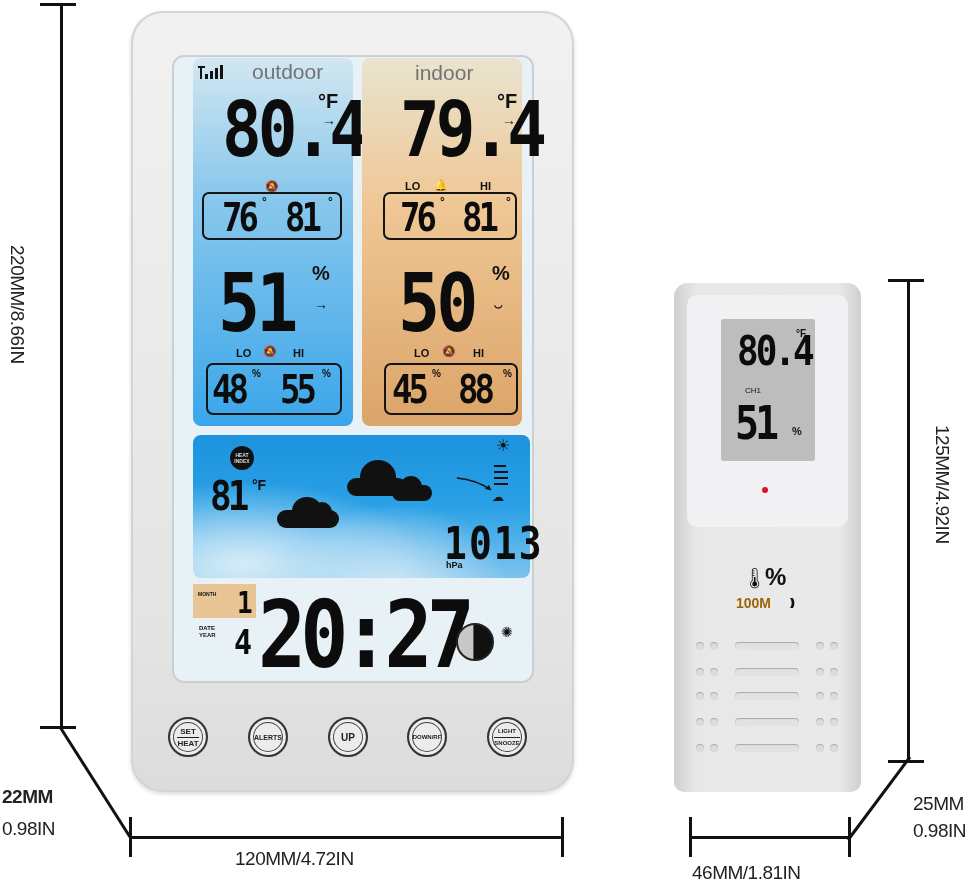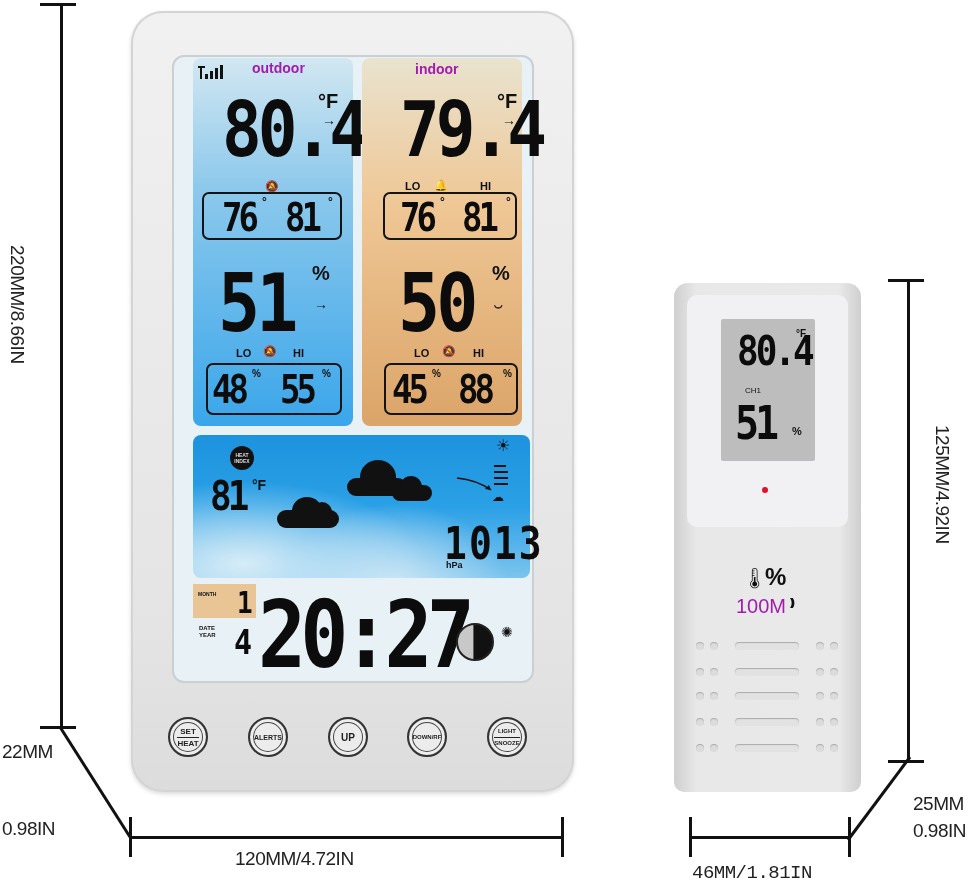--- a/index.html
+++ b/index.html
@@ -9,21 +9,21 @@
   .dimtext { position: absolute; font-family: "Liberation Sans", sans-serif; font-size: 19px; color: #222; letter-spacing: -0.5px; }
   .vtext { writing-mode: vertical-rl; }
 
   
   .console { position: absolute; left: 131px; top: 11px; width: 443px; height: 781px; border-radius: 32px;
     background: linear-gradient(180deg, #f1f1f1 0%, #e4e4e4 80%, #dcdcdc 100%); box-shadow: inset 0 0 0 2px #d4d4d4, 0 2px 4px rgba(0,0,0,0.15); }
   .screen { position: absolute; left: 172px; top: 55px; width: 362px; height: 628px; border-radius: 12px; background: #e8f1f6; border: 2px solid #c9cfd3; }
   .panel { position: absolute; border-radius: 8px; }
   .p-out { left: 193px; top: 58px; width: 160px; height: 368px; background: linear-gradient(180deg, #d2e7f1 0%, #8dc9ec 35%, #3aa6ea 100%); }
   .p-in { left: 362px; top: 58px; width: 160px; height: 368px; background: linear-gradient(180deg, #e9e3cf 0%, #efc795 40%, #dba468 100%); }
-  .hdr { position: absolute; font-weight: bold; font-size: 14px; color: #a21caf; }
+  .hdr { position: absolute; font-weight: normal; font-size: 21px; color: #737373; }
   .seg { position: absolute; font-family: "DejaVu Sans Mono", monospace; font-weight: bold; color: #0c0c0c; letter-spacing: -4px; transform: scaleY(1.15); transform-origin: top left; }
   .unit { position: absolute; font-weight: bold; color: #111; font-size: 18px; }
   .small { position: absolute; font-weight: bold; font-size: 11px; color: #111; }
   .box { position: absolute; border: 2px solid #141414; border-radius: 7px; }
   .weather { position: absolute; left: 193px; top: 435px; width: 337px; height: 143px; border-radius: 8px;
     background: radial-gradient(ellipse at 15% 90%, #d6ecf7 0%, rgba(214,236,247,0) 45%), radial-gradient(ellipse at 60% 110%, #cfe7f5 0%, rgba(207,231,245,0) 40%), linear-gradient(180deg, #1d93de 0%, #2aa0e6 50%, #7cc4ee 100%); }
   .cloud { position: absolute; background: #111; border-radius: 30px; }
   .month-box { position: absolute; left: 193px; top: 584px; width: 63px; height: 34px; background: #e9c596; }
 
   .btn { position: absolute; width: 40px; height: 40px; border-radius: 50%; border: 2px solid #333; box-shadow: inset 0 0 0 3px #eee, inset 0 0 0 4px #444; background: #ececec;
@@ -42,21 +42,21 @@
 <body>
 
 <div class="dimline" style="left:60px;top:4px;width:3px;height:724px;"></div>
 <div class="dimline" style="left:40px;top:3px;width:36px;height:3px;"></div>
 <div class="dimline" style="left:40px;top:726px;width:36px;height:3px;"></div>
 <div class="dimtext vtext" style="left:6px;top:245px;">220MM/8.66IN</div>
 
 <svg class="abs" style="left:50px;top:725px;" width="90" height="115">
     <line x1="10" y1="2" x2="80" y2="112" stroke="#111" stroke-width="3"></line>
   </svg>
-<div class="dimtext" style="left:2px;top:741px;">22MM</div>
+<div class="dimtext" style="left:2px;top:786px;font-weight:bold;">22MM</div>
 <div class="dimtext" style="left:2px;top:818px;">0.98IN</div>
 
 <div class="dimline" style="left:130px;top:836px;width:433px;height:3px;"></div>
 <div class="dimline" style="left:129px;top:817px;width:3px;height:40px;"></div>
 <div class="dimline" style="left:561px;top:817px;width:3px;height:40px;"></div>
 <div class="dimtext" style="left:235px;top:848px;">120MM/4.72IN</div>
 
 <div class="dimline" style="left:907px;top:280px;width:3px;height:482px;"></div>
 <div class="dimline" style="left:888px;top:279px;width:36px;height:3px;"></div>
 <div class="dimline" style="left:888px;top:760px;width:36px;height:3px;"></div>
@@ -64,21 +64,21 @@
 
 <svg class="abs" style="left:840px;top:755px;" width="75" height="90">
     <line x1="70" y1="2" x2="8" y2="85" stroke="#111" stroke-width="3"></line>
   </svg>
 <div class="dimtext" style="left:913px;top:793px;">25MM</div>
 <div class="dimtext" style="left:913px;top:820px;">0.98IN</div>
 
 <div class="dimline" style="left:690px;top:836px;width:160px;height:3px;"></div>
 <div class="dimline" style="left:689px;top:817px;width:3px;height:40px;"></div>
 <div class="dimline" style="left:848px;top:817px;width:3px;height:40px;"></div>
-<div class="dimtext" style="left:692px;top:862px;font-family:Liberation Mono, monospace;">46MM/1.81IN</div>
+<div class="dimtext" style="left:692px;top:862px;">46MM/1.81IN</div>
 
 <div class="console"></div>
 <div class="screen"></div>
 
 <div class="panel p-out"></div>
 <svg class="abs" style="left:198px;top:64px;" width="26" height="16">
   <rect x="0" y="2" width="7" height="2" fill="#111"></rect>
     <rect x="2" y="2" width="2" height="13" fill="#111"></rect>
   <rect x="7" y="10" width="3" height="5" fill="#111"></rect>
     <rect x="12" y="7" width="3" height="8" fill="#111"></rect>
@@ -193,21 +193,21 @@
 <div class="sensor-top"></div>
 <div class="sensor-lcd"></div>
 <div class="seg" style="left:737px;top:327px;font-size:36px;letter-spacing:-3px;">80.4</div>
 <div class="unit" style="left:796px;top:328px;font-size:10px;">°F</div>
 <div class="small" style="left:745px;top:386px;font-size:8px;font-weight:normal;">CH1</div>
 <div class="seg" style="left:735px;top:396px;font-size:40px;">51</div>
 <div class="unit" style="left:792px;top:425px;font-size:11px;">%</div>
 <div class="abs" style="left:762px;top:487px;width:6px;height:6px;border-radius:50%;background:#e0102a;"></div>
 <div class="abs" style="left:742px;top:566px;font-size:20px;color:#111;">🌡</div>
 <div class="abs" style="left:765px;top:563px;font-size:24px;font-weight:bold;color:#111;">%</div>
-<div class="abs" style="left:736px;top:595px;font-size:20px;font-weight:normal;color:#a21caf;">100M</div>
+<div class="abs" style="left:736px;top:595px;font-size:14px;font-weight:bold;color:#a16207;">100M</div>
 <div class="abs" style="left:790px;top:596px;font-size:11px;font-weight:bold;color:#111;letter-spacing:-3px;">)))</div>
 
 <div>
   <div class="vent-dot" style="left:696px;top:642px;"></div>
     <div class="vent-dot" style="left:710px;top:642px;"></div>
   <div class="vent-slot" style="left:735px;top:642px;"></div>
   <div class="vent-dot" style="left:816px;top:642px;"></div>
     <div class="vent-dot" style="left:830px;top:642px;"></div>
 
   <div class="vent-dot" style="left:696px;top:668px;"></div>

